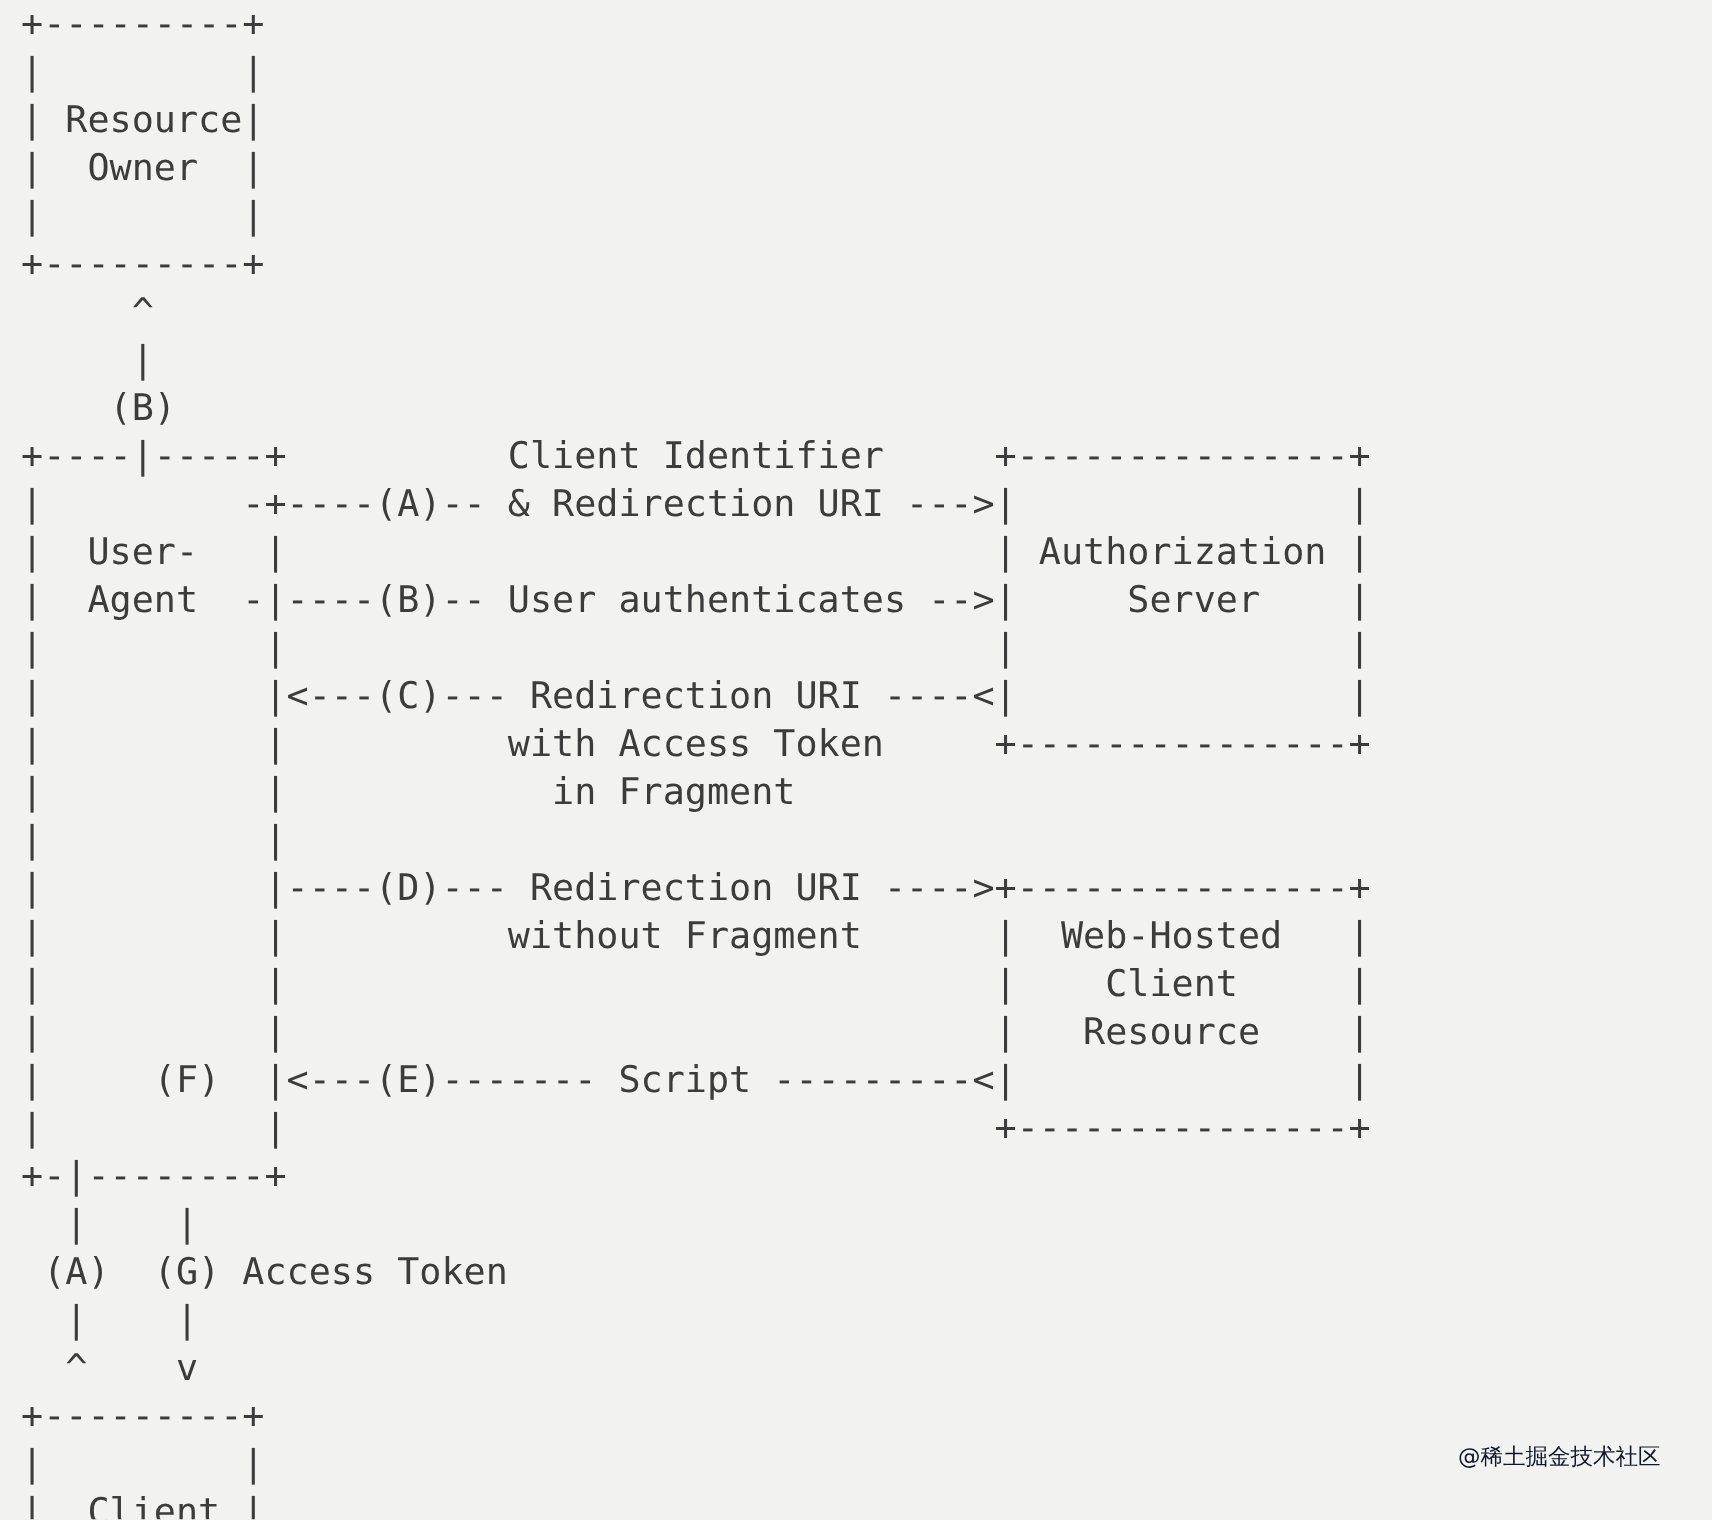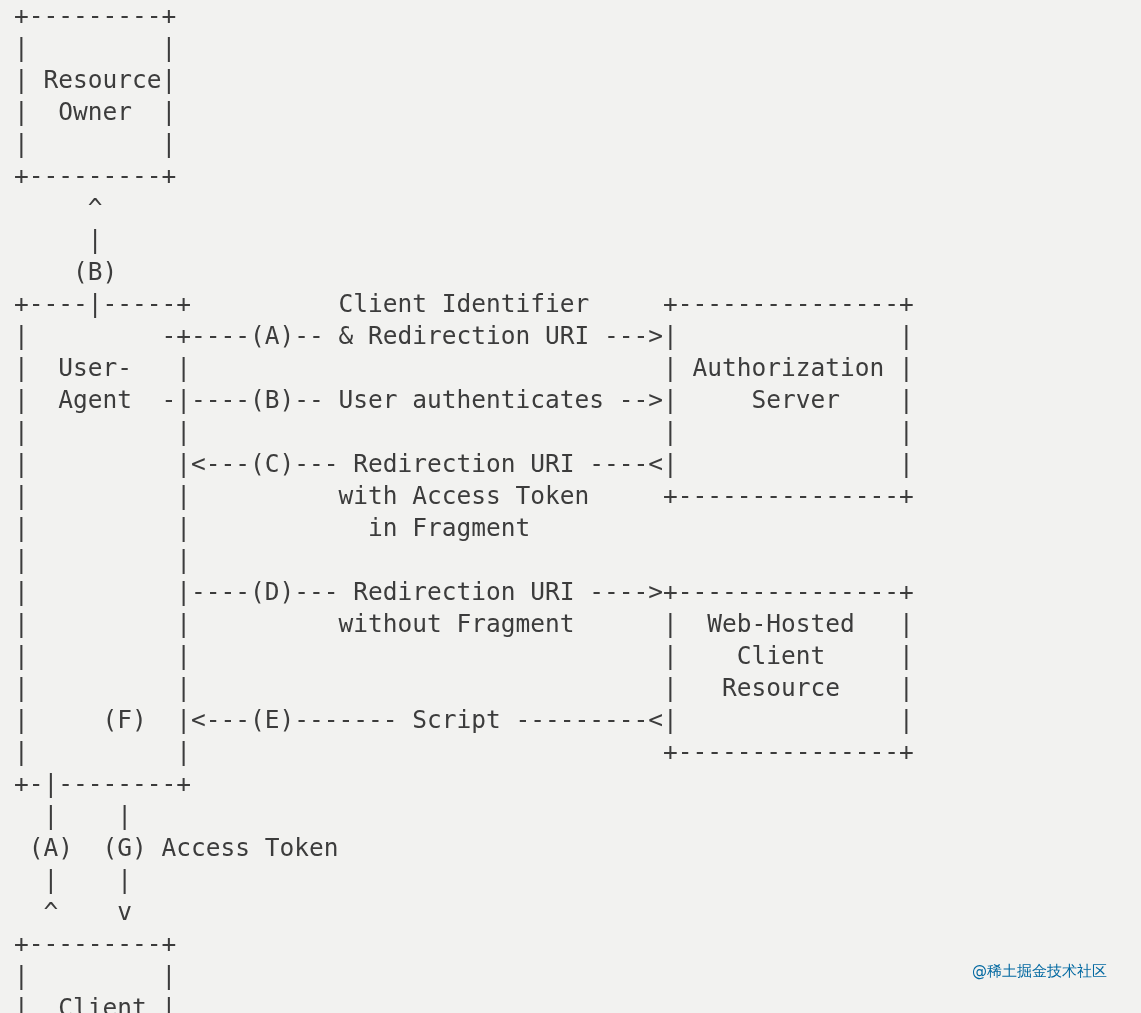--- a/index.html
+++ b/index.html
@@ -29,21 +29,21 @@
     white-space: pre;
     -webkit-font-smoothing: antialiased;
   }
   #watermark {
     position: absolute;
     right: 34px;
     bottom: 33px;
     font-family: "DejaVu Sans", "Liberation Sans", sans-serif;
     font-size: 15px;
     line-height: 18px;
-    color: #0369a1;
+    color: #0f172a;
     white-space: pre;
     user-select: none;
   }
 </style>
 </head>
 <body>
 
 <div id="canvas">
 
   <pre id="ascii-art">+---------+

